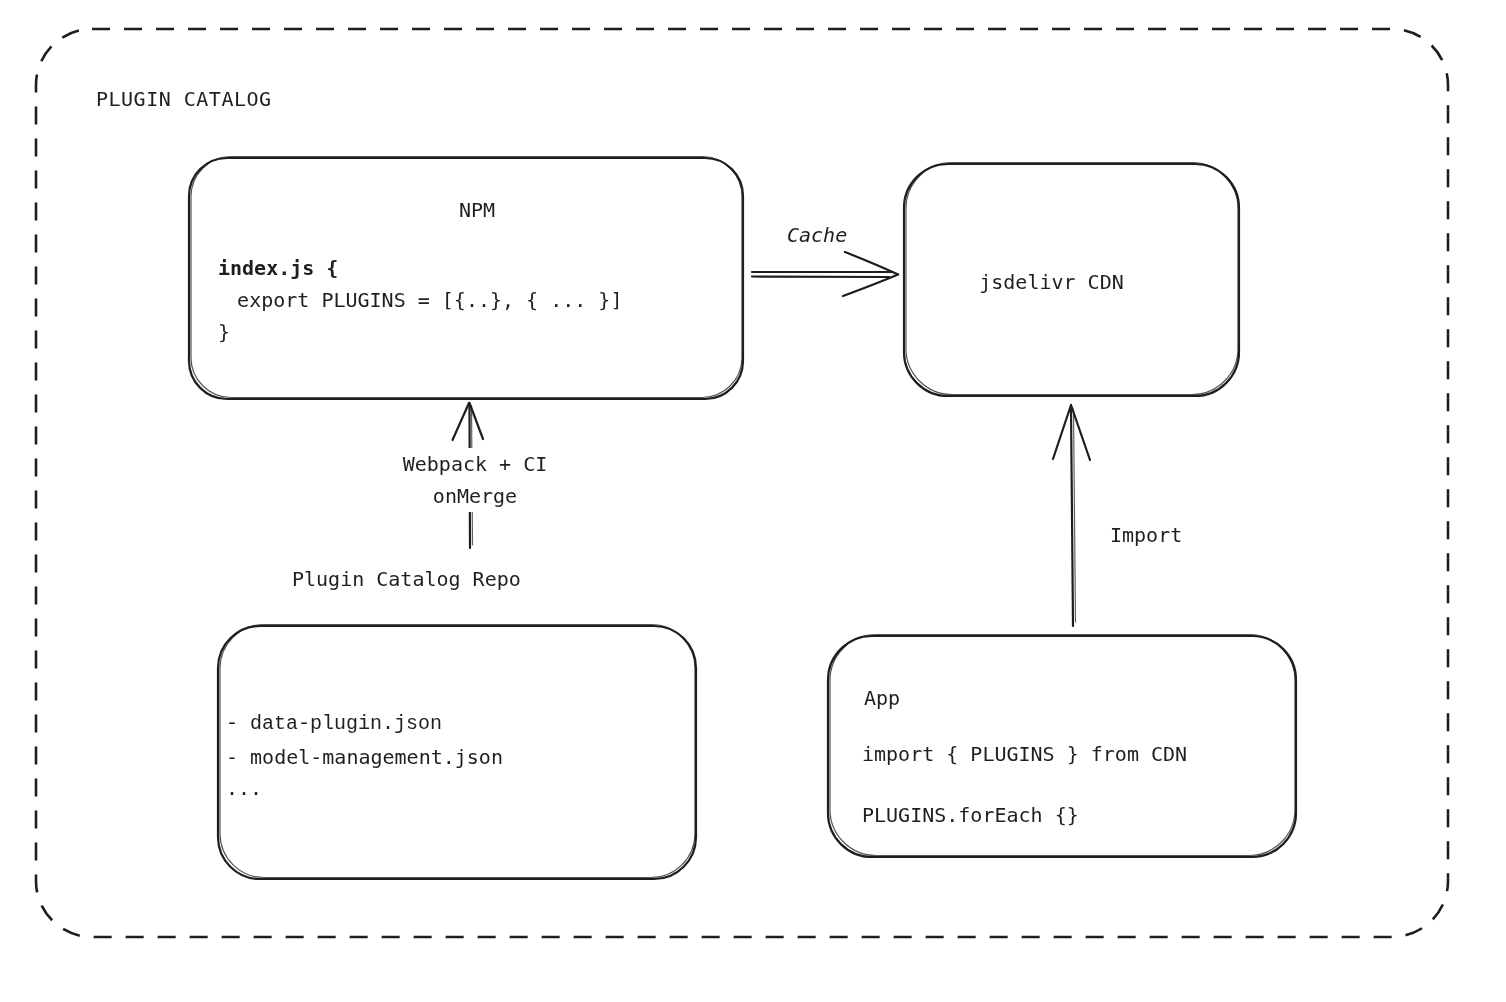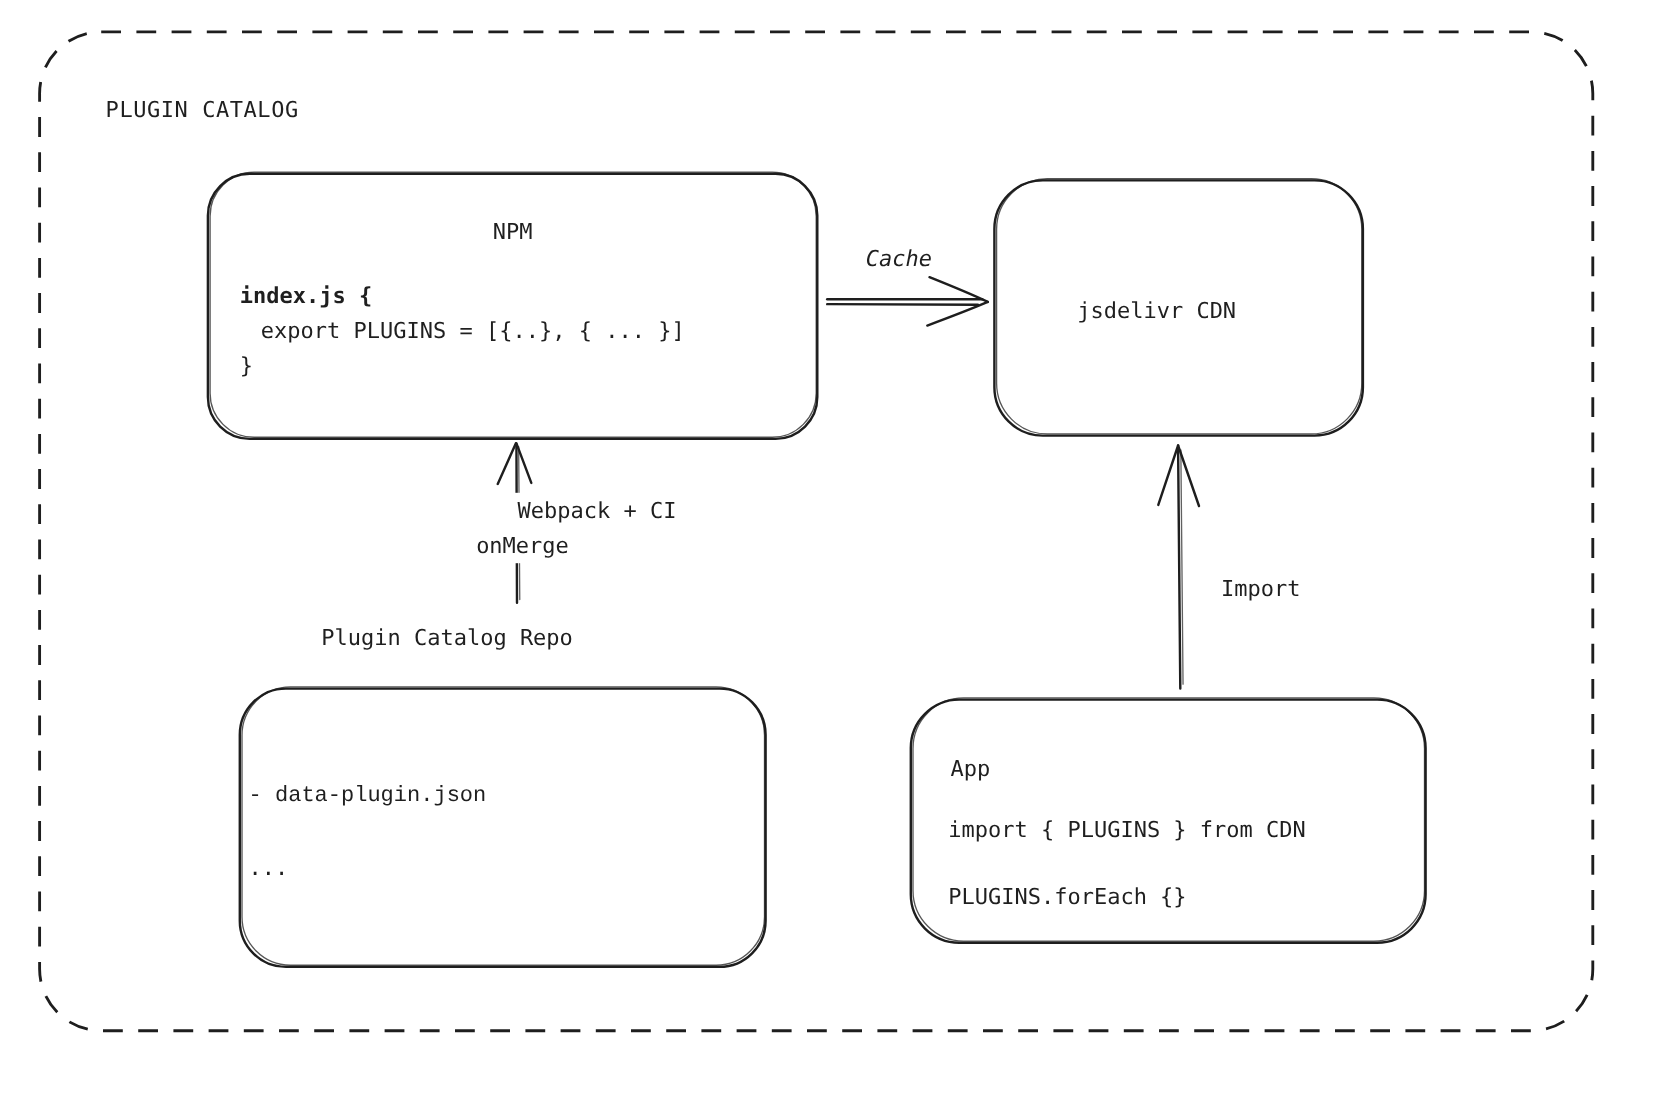--- a/index.html
+++ b/index.html
@@ -74,34 +74,35 @@
     <g stroke="#1e1e1e" stroke-width="2.2" stroke-linecap="round">
       <path d="M1073 626 L1071 407"></path>
       <path d="M1075.5 622 L1073.5 409" stroke-width="1.2" opacity="0.7"></path>
       <path d="M1071 405 L1053 459"></path>
       <path d="M1071 405 L1090 460"></path>
     </g>
   </svg>
 
   <div class="t title-text" style="left:96px; top:83px;">PLUGIN CATALOG</div>
 
-  <div class="t center" style="left:189px; top:194px; width:554px;">NPM</div>
+  <div class="t center" style="left:189px; top:194px; width:554px;padding-left:11px;">NPM</div>
   <div class="t" style="left:218px; top:252px;font-weight:bold;">index.js {</div>
   <div class="t" style="left:201px; top:284px;">   export PLUGINS = [{..}, { ... }]</div>
   <div class="t" style="left:218px; top:316px;">}</div>
 
   <div class="t center" style="left:872px; top:266px; width:335px;margin-left:12px;">jsdelivr CDN</div>
 
   <div class="t" style="left:787px; top:219px;font-style:italic;">Cache</div>
 
-  <div class="t center mask" style="left:330px; top:448px; width:280px;text-align:right;">Webpack + CI</div>
+  <div class="t center mask" style="left:330px; top:448px; width:280px;">Webpack + CI</div>
   <div class="t center mask" style="left:360px; top:480px; width:220px;">onMerge</div>
 
   <div class="t" style="left:292px; top:563px;">Plugin Catalog Repo</div>
   <div class="t" style="left:226px; top:708px;font-family:Liberation Mono, monospace;">- data-plugin.json</div>
+  <div class="t" style="left:226px; top:741px;">- model-management.json</div>
   <div class="t" style="left:226px; top:772px;">...</div>
 
   <div class="t" style="left:1110px; top:519px;">Import</div>
 
   <div class="t" style="left:864px; top:682px;">App</div>
   <div class="t" style="left:862px; top:738px;">import { PLUGINS } from CDN</div>
   <div class="t" style="left:862px; top:799px;">PLUGINS.forEach {}</div>
 
 </div>
 

